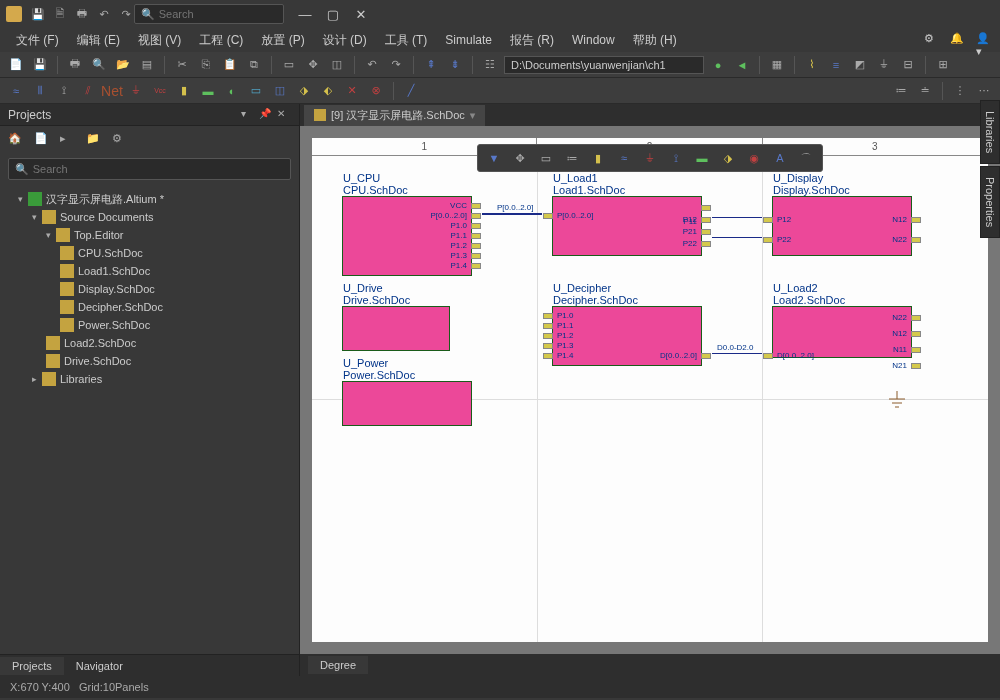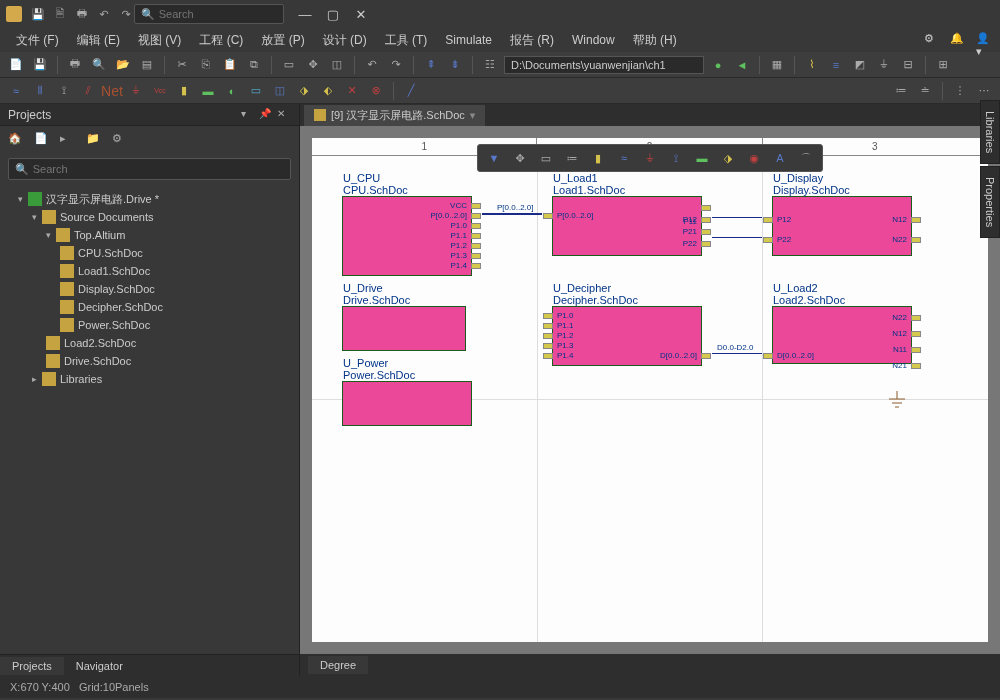--- a/index.html
+++ b/index.html
@@ -224,31 +224,31 @@
       <div class="ptb">⚙</div>
     </div>
     <div class="panel-search">
       <span style="margin-right:4px;color:#888">🔍</span>
       <input placeholder="Search" style="">
     </div>
     <div class="tree">
       <div class="tree-row indent-1">
           <span class="tree-arrow">▾</span>
           <span class="tree-icon prj"></span>
-          <span class="tree-label">汉字显示屏电路.Drive *</span>
+          <span class="tree-label">汉字显示屏电路.Altium *</span>
         </div>
       <div class="tree-row indent-2">
           <span class="tree-arrow">▾</span>
           <span class="tree-icon folder"></span>
           <span class="tree-label">Source Documents</span>
         </div>
       <div class="tree-row indent-3">
           <span class="tree-arrow">▾</span>
           <span class="tree-icon doc"></span>
-          <span class="tree-label">Top.Altium</span>
+          <span class="tree-label">Top.Editor</span>
         </div>
       <div class="tree-row indent-4">
           <span class="tree-icon doc"></span>
           <span class="tree-label">CPU.SchDoc</span>
         </div>
       <div class="tree-row indent-4">
           <span class="tree-icon doc"></span>
           <span class="tree-label">Load1.SchDoc</span>
         </div>
       <div class="tree-row indent-4">
@@ -329,21 +329,21 @@
             <div class="pin" style="right:-10px;top:36px"></div>
               <div class="pin-label" style="right:4px;top:34px">P1.1</div>
             <div class="pin" style="right:-10px;top:46px"></div>
               <div class="pin-label" style="right:4px;top:44px">P1.2</div>
             <div class="pin" style="right:-10px;top:56px"></div>
               <div class="pin-label" style="right:4px;top:54px">P1.3</div>
             <div class="pin" style="right:-10px;top:66px"></div>
               <div class="pin-label" style="right:4px;top:64px">P1.4</div>
           </div>
 
-          <div class="block" style="left:30px;top:150px;width:124px;height:45px;">
+          <div class="block" style="left:30px;top:150px;width:108px;height:45px;">
             <div class="block-title"><span>U_Drive</span><br><span>Drive.SchDoc</span></div>
           </div>
 
           <div class="block" style="left:30px;top:225px;width:130px;height:45px;">
             <div class="block-title"><span>U_Power</span><br><span>Power.SchDoc</span></div>
           </div>
 
           <div class="block" style="left:240px;top:40px;width:150px;height:60px;">
             <div class="block-title"><span>U_Load1</span><br><span>Load1.SchDoc</span></div>
             <div class="pin" style="left:-10px;top:16px"></div>
@@ -379,21 +379,21 @@
             <div class="pin" style="left:-10px;top:20px"></div>
               <div class="pin-label" style="left:4px;top:18px">P12</div>
             <div class="pin" style="left:-10px;top:40px"></div>
               <div class="pin-label" style="left:4px;top:38px">P22</div>
             <div class="pin" style="right:-10px;top:20px"></div>
               <div class="pin-label" style="right:4px;top:18px">N12</div>
             <div class="pin" style="right:-10px;top:40px"></div>
               <div class="pin-label" style="right:4px;top:38px">N22</div>
           </div>
 
-          <div class="block" style="left:460px;top:150px;width:140px;height:58px;">
+          <div class="block" style="left:460px;top:150px;width:140px;height:52px;">
             <div class="block-title"><span>U_Load2</span><br><span>Load2.SchDoc</span></div>
             <div class="pin" style="left:-10px;top:46px"></div>
               <div class="pin-label" style="left:4px;top:44px">D[0.0..2.0]</div>
             <div class="pin" style="right:-10px;top:8px"></div>
               <div class="pin-label" style="right:4px;top:6px">N22</div>
             <div class="pin" style="right:-10px;top:24px"></div>
               <div class="pin-label" style="right:4px;top:22px">N12</div>
             <div class="pin" style="right:-10px;top:40px"></div>
               <div class="pin-label" style="right:4px;top:38px">N11</div>
             <div class="pin" style="right:-10px;top:56px"></div>

